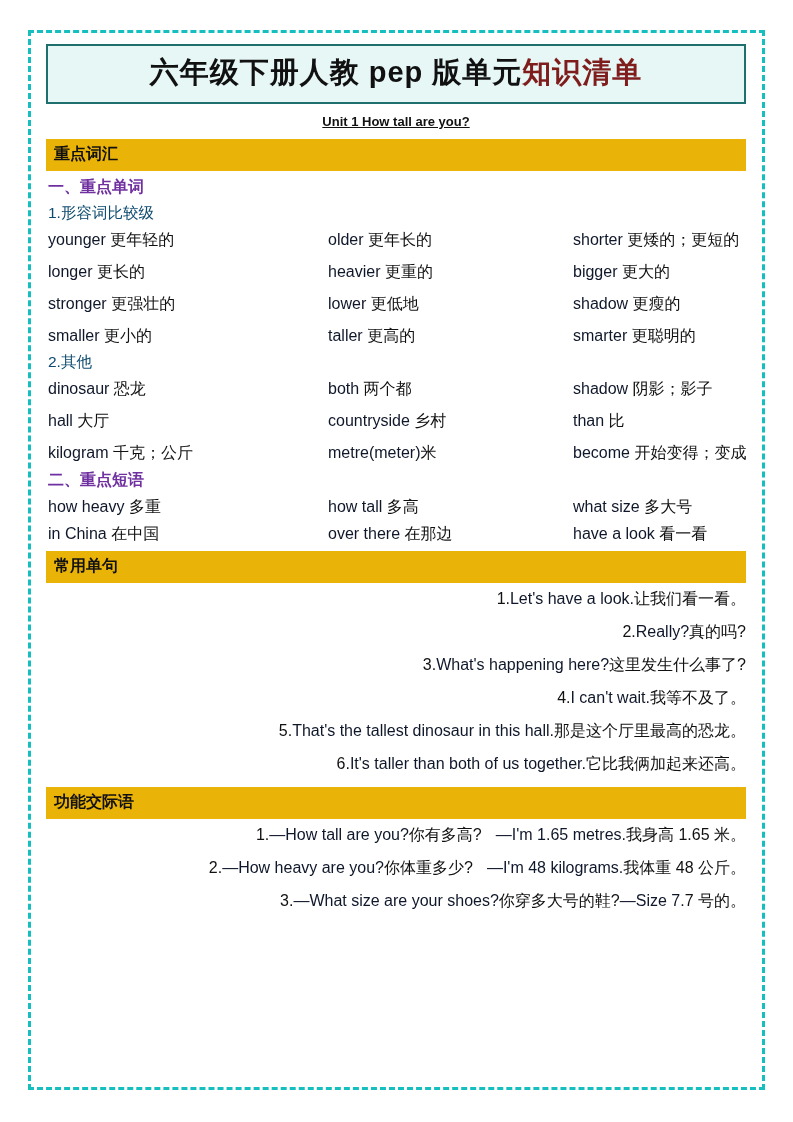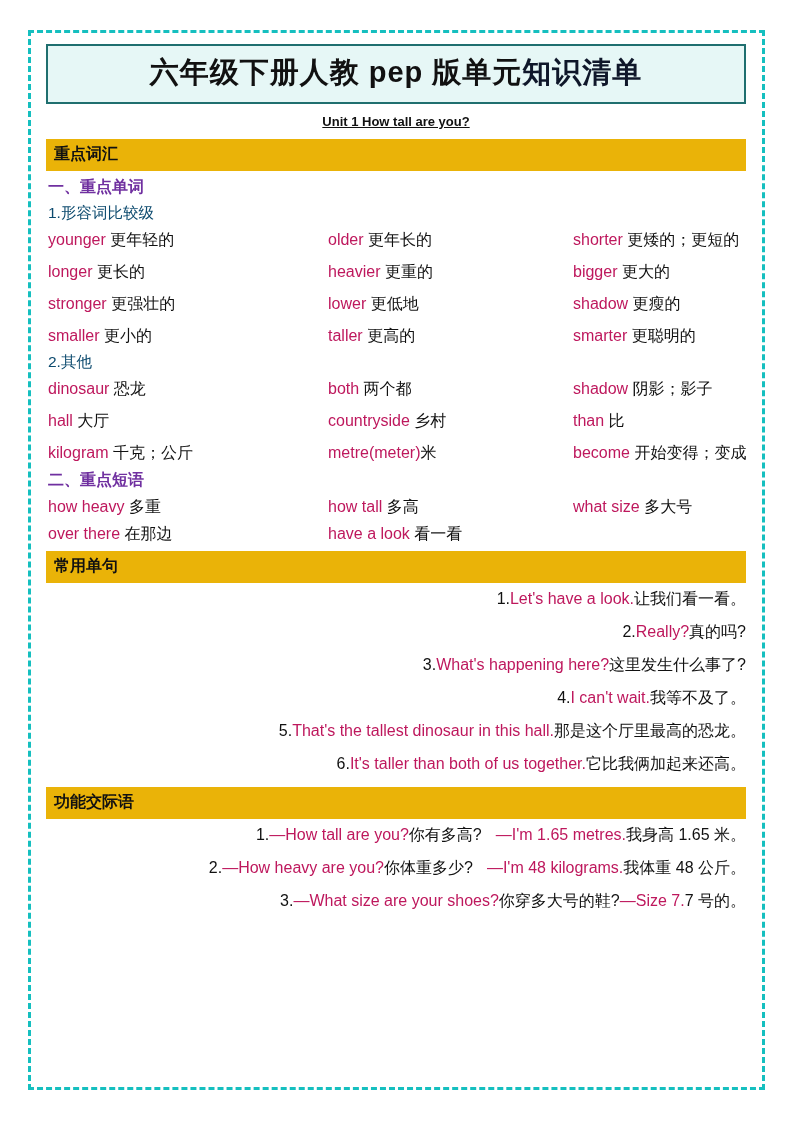--- a/index.html
+++ b/index.html
@@ -47,21 +47,21 @@
     margin: 0 0 10px 0;
   }
   .title-text {
     font-size: 29px;
     font-weight: bold;
     letter-spacing: 1px;
     color: #111111;
     line-height: 1.1;
   }
   .title-accent {
-    color: #0f172a;
+    color: #7f1d1d;
   }
   .unit-line {
     text-align: center;
     font-size: 13px;
     font-weight: bold;
     color: #111111;
     text-decoration: underline;
     margin: 4px 0 10px 0;
   }
   .section-bar {
@@ -88,21 +88,21 @@
     grid-template-columns: 280px 245px auto;
     row-gap: 11px;
     margin: 6px 0 4px 2px;
   }
   .word-cell {
     font-size: 16px;
     color: #111;
     white-space: nowrap;
   }
   .en {
-    color: #be185d;
+    color: #0f172a;
   }
   .cn {
     color: #111;
   }
   .phrase-grid {
     display: grid;
     grid-template-columns: 280px 245px auto;
     row-gap: 6px;
     margin: 6px 0 4px 2px;
   }
@@ -178,20 +178,21 @@
       <div class="word-cell"><span class="en">become</span> <span class="cn">开始变得；变成</span></div>
     </div>
 
     <div class="sub-head">二、重点短语</div>
 
     <div class="phrase-grid">
       <div class="word-cell"><span class="en">how heavy</span> <span class="cn">多重</span></div>
       <div class="word-cell"><span class="en">how tall</span> <span class="cn">多高</span></div>
       <div class="word-cell"><span class="en">what size</span> <span class="cn">多大号</span></div>
 
+      <div class="word-cell"><span class="en">in China</span> <span class="cn">在中国</span></div>
       <div class="word-cell"><span class="en">over there</span> <span class="cn">在那边</span></div>
       <div class="word-cell"><span class="en">have a look</span> <span class="cn">看一看</span></div>
     </div>
 
     <div class="section-bar">常用单句</div>
 
     <div class="sent-list">
       <div class="sent-line"><span class="num">1.</span><span class="en">Let's have a look.</span><span class="cn">让我们看一看。</span></div>
       <div class="sent-line"><span class="num">2.</span><span class="en">Really?</span><span class="cn">真的吗?</span></div>
       <div class="sent-line"><span class="num">3.</span><span class="en">What's happening here?</span><span class="cn">这里发生什么事了?</span></div>

